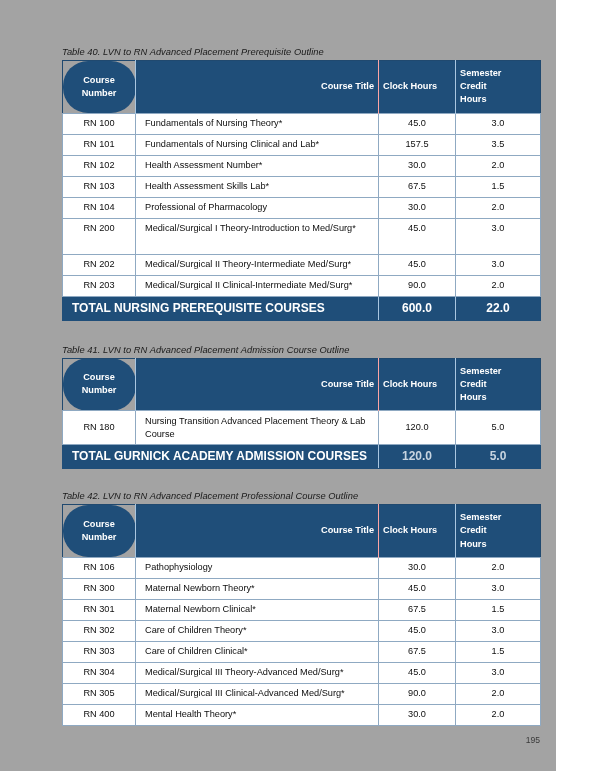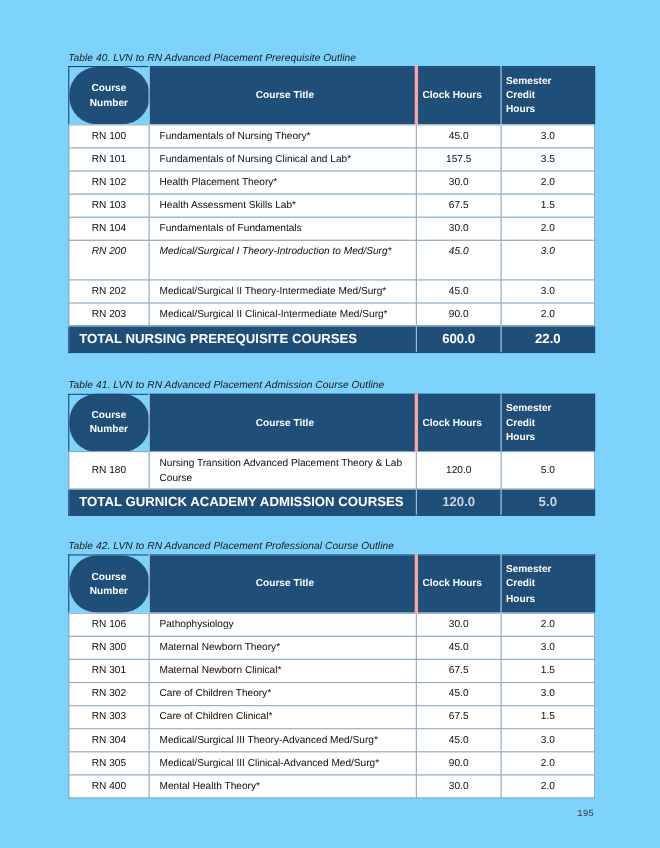--- a/index.html
+++ b/index.html
@@ -11,23 +11,23 @@
     width: 600px;
     height: 771px;
     position: relative;
     font-family: "Liberation Sans", sans-serif;
     color: #000000;
     overflow: hidden;
   }
   .page {
     position: absolute;
     left: 0; top: 0;
-    width: 600px;
+    width: 556px;
     height: 771px;
-    background: #7dd3fc;
+    background: #a3a3a3;
   }
   .content {
     position: absolute;
     left: 62px;
     top: 46px;
     width: 478px;
   }
   .caption {
     font-style: italic;
     font-size: 9.3px;
@@ -54,39 +54,39 @@
     color: #ffffff;
     font-weight: bold;
     font-size: 9.2px;
     line-height: 13.2px;
     padding: 6px 4px 6px 4px;
     vertical-align: middle;
     border: none;
     box-sizing: border-box;
   }
   .tbl thead th.h-num   { text-align: center; border-right: 1px solid #a9c6e0; border-radius: 25px; }
-  .tbl thead th.h-title { text-align: center; padding-left: 9px; border-right: 3px solid #fca5a5; }
+  .tbl thead th.h-title { text-align: right; padding-left: 9px; border-right: 1px solid #fca5a5; }
   .tbl thead th.h-clock { text-align: left; border-right: 1px solid #a9c6e0; }
   .tbl thead th.h-sem   { text-align: left; }
 
   .tbl tbody td {
     font-size: 9.2px;
     line-height: 13px;
     color: #0d0d0d;
     border: 1px solid #8fa9c2;
     padding: 3.5px 4px;
     box-sizing: border-box;
     background: #ffffff;
   }
   .tbl tbody td.d-num   { text-align: center; }
   .tbl tbody td.d-title { text-align: left; padding-left: 9px; }
   .tbl tbody td.d-clock { text-align: center; }
   .tbl tbody td.d-sem   { text-align: center; }
 
-  tr.tall td { height: 36px; vertical-align: top; font-style: italic; }
+  tr.tall td { height: 36px; vertical-align: top; }
   tr.tall td.d-clock, tr.tall td.d-sem, tr.tall td.d-num { vertical-align: top; }
 
   tr.two-line td { height: 30px; vertical-align: middle; }
   tr.two-line td.d-title { vertical-align: middle; }
 
   tr.total td {
     background: #1f4e79;
     color: #ffffff;
     font-weight: bold;
     font-size: 12px;
@@ -108,21 +108,20 @@
   .gap-a { height: 23px; }
   .gap-b { height: 21px; }
   .pagenum {
     position: absolute;
     left: 0;
     top: 735px;
     width: 540px;
     text-align: right;
     font-size: 8.6px;
     color: #3a3a3a;
-    font-family: Liberation Mono, monospace;
   }
 </style>
 </head>
 <body>
 
 <div class="page">
   <div class="content">
 
     <p class="caption">Table 40. LVN to RN Advanced Placement Prerequisite Outline</p>
     <table class="tbl">
@@ -155,33 +154,33 @@
           <td class="d-sem">3.0</td>
         </tr>
         <tr>
           <td class="d-num">RN 101</td>
           <td class="d-title">Fundamentals of Nursing Clinical and Lab*</td>
           <td class="d-clock">157.5</td>
           <td class="d-sem">3.5</td>
         </tr>
         <tr>
           <td class="d-num">RN 102</td>
-          <td class="d-title">Health Placement Theory*</td>
+          <td class="d-title">Health Assessment Number*</td>
           <td class="d-clock">30.0</td>
           <td class="d-sem">2.0</td>
         </tr>
         <tr>
           <td class="d-num">RN 103</td>
           <td class="d-title">Health Assessment Skills Lab*</td>
           <td class="d-clock">67.5</td>
           <td class="d-sem">1.5</td>
         </tr>
         <tr>
           <td class="d-num">RN 104</td>
-          <td class="d-title">Fundamentals of Fundamentals</td>
+          <td class="d-title">Professional of Pharmacology</td>
           <td class="d-clock">30.0</td>
           <td class="d-sem">2.0</td>
         </tr>
         <tr class="tall">
           <td class="d-num">RN 200</td>
           <td class="d-title">Medical/Surgical I Theory-Introduction to Med/Surg*</td>
           <td class="d-clock">45.0</td>
           <td class="d-sem">3.0</td>
         </tr>
         <tr>

